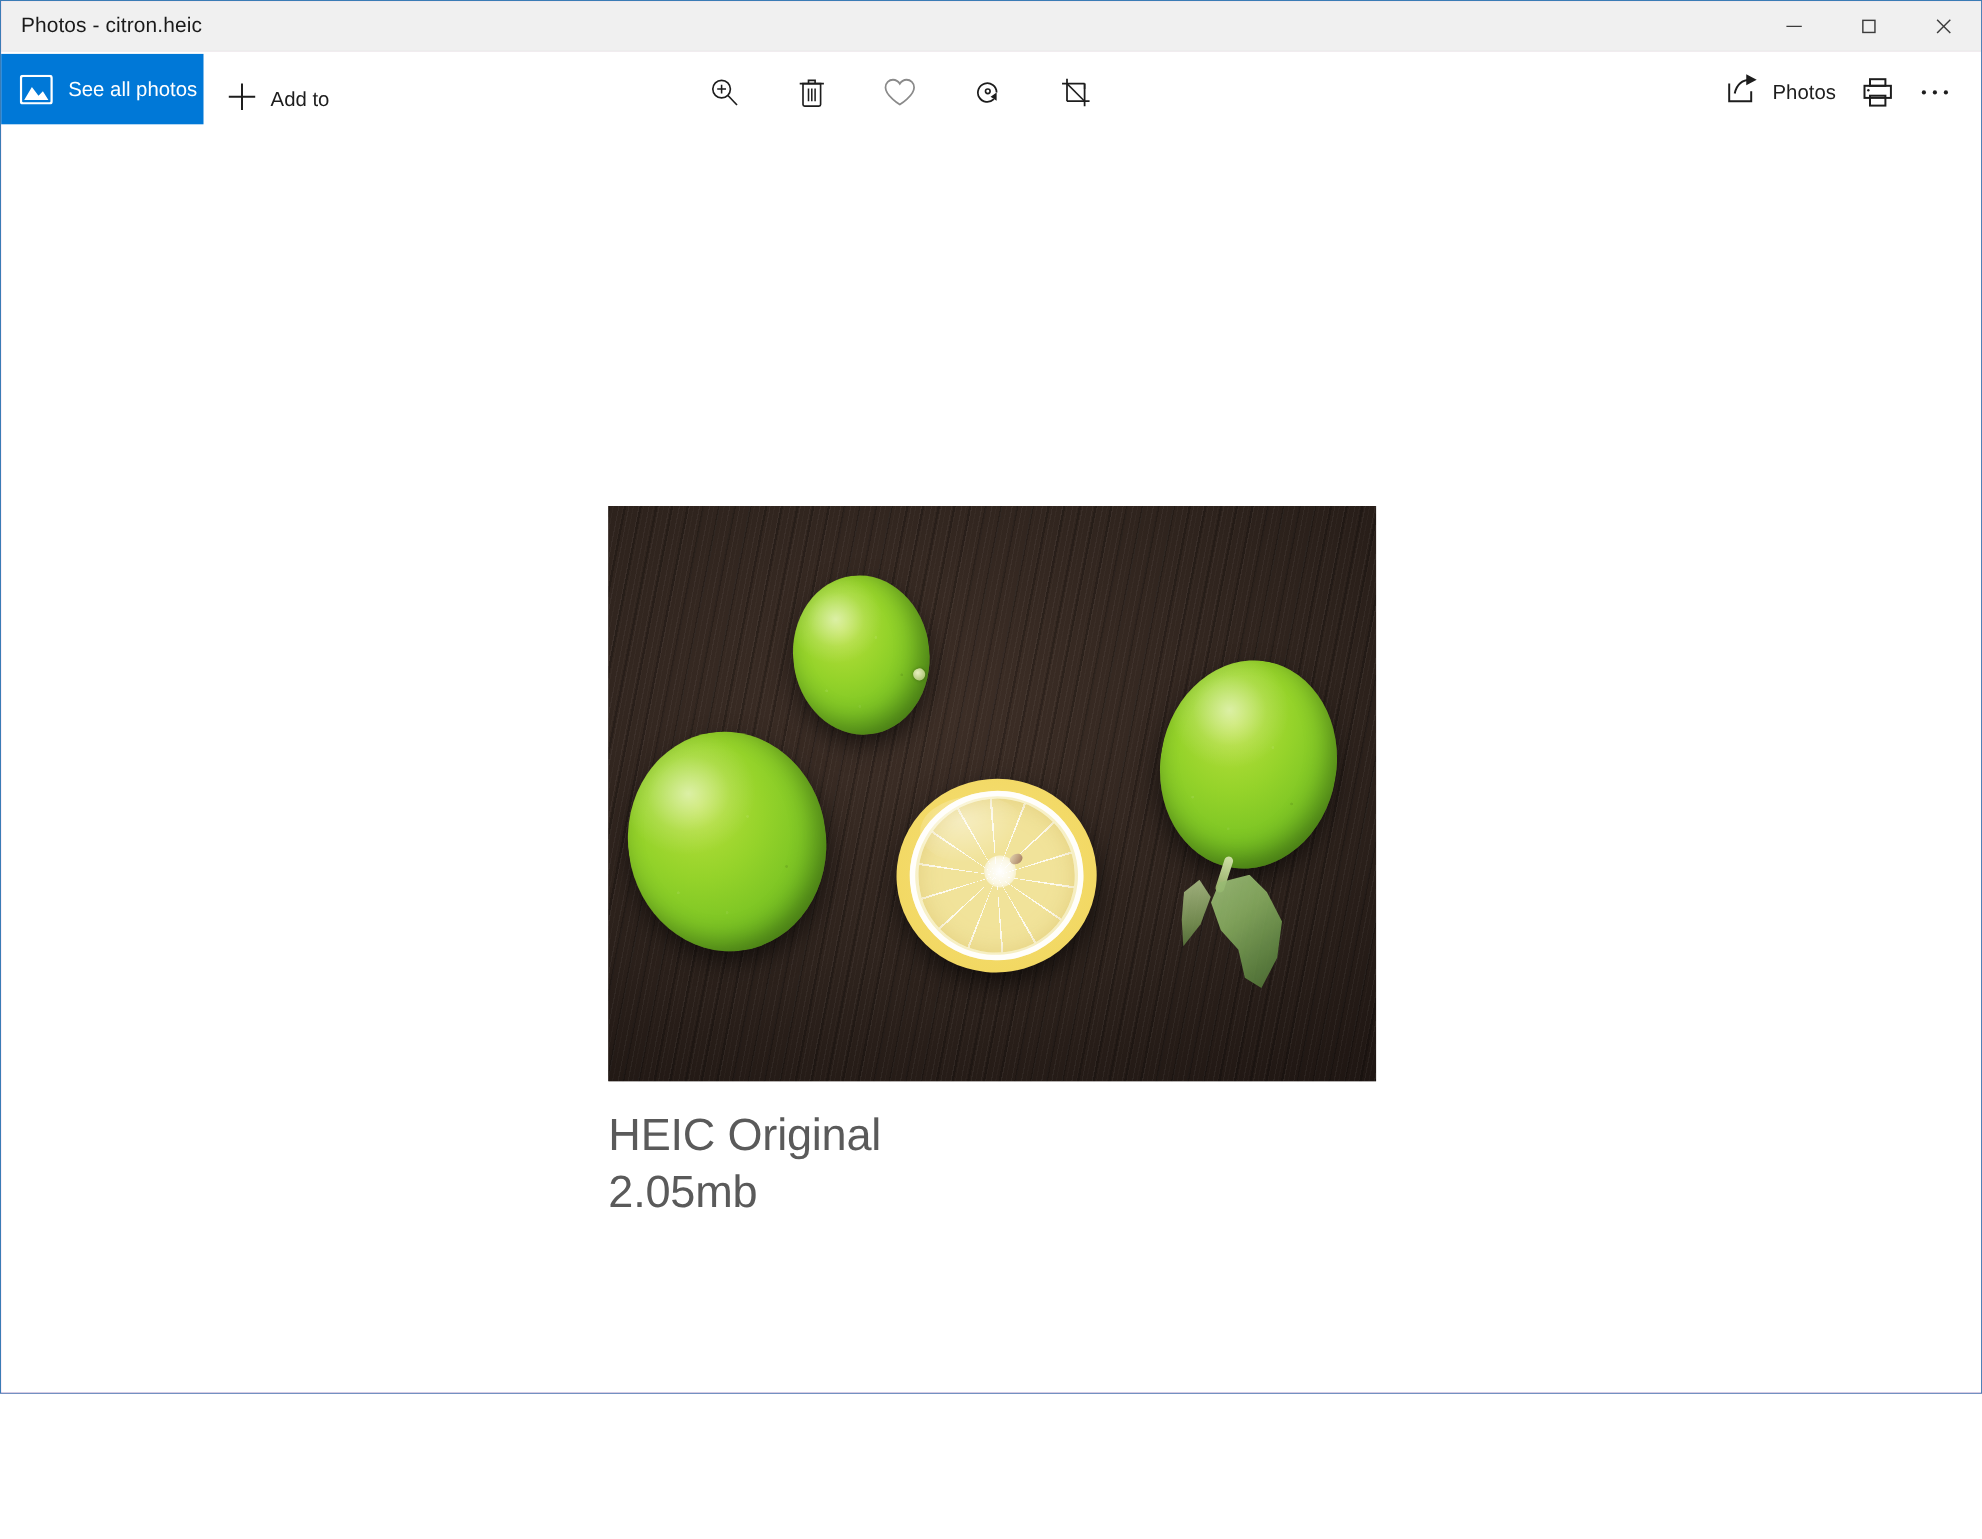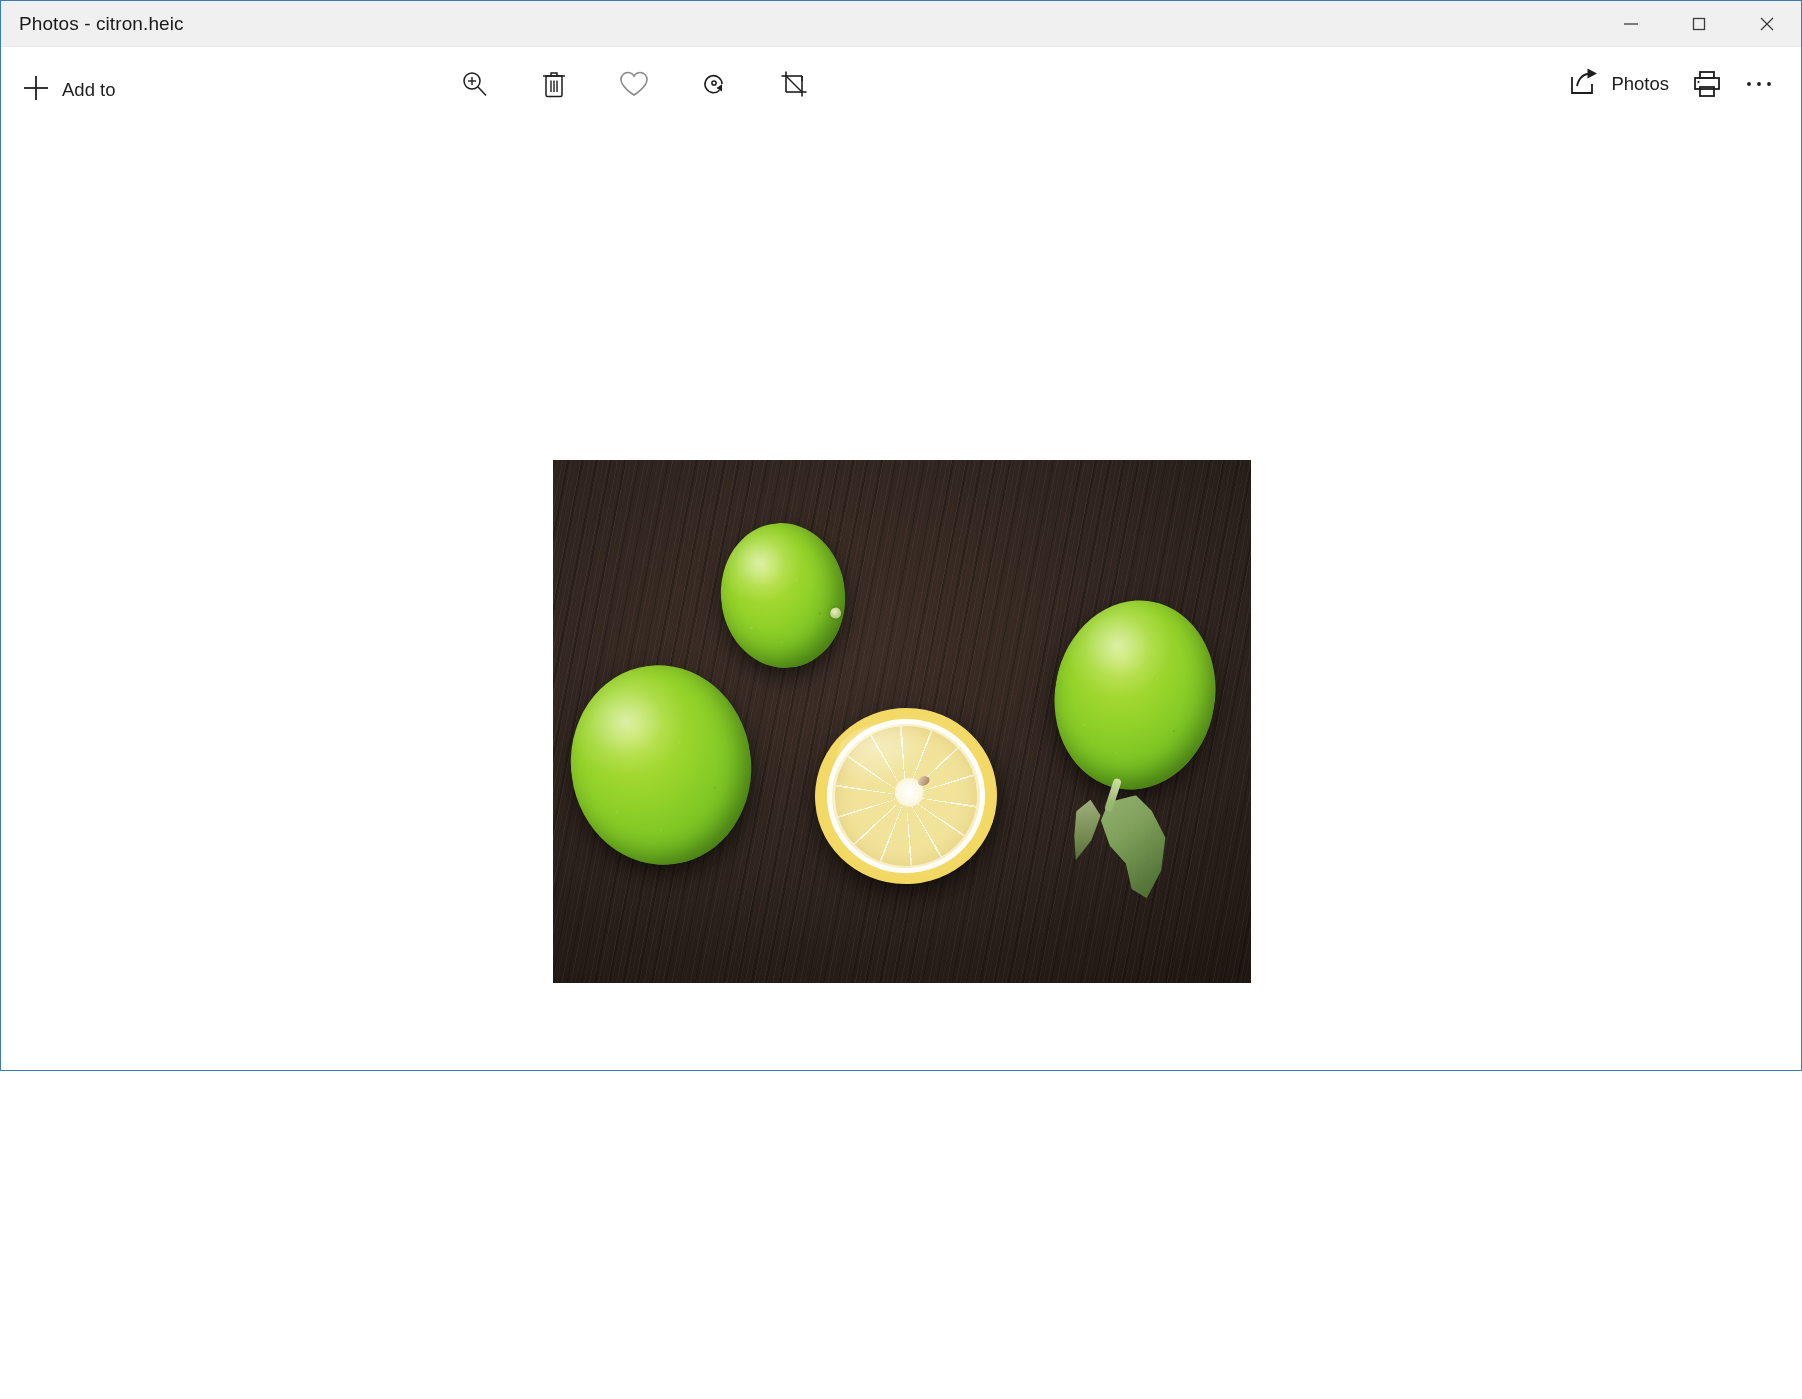--- a/index.html
+++ b/index.html
@@ -8,21 +8,21 @@
     width: 1802px;
     height: 1399px;
     overflow: hidden;
     background: #ffffff;
     font-family: "Liberation Sans", sans-serif;
   }
 
   .window {
     position: relative;
     width: 1802px;
-    height: 1071px;
+    height: 1267px;
     background: #f9a8d4;
     border: 1px solid #3a7cb5;
     overflow: hidden;
   }
 
   
   .titlebar {
     position: relative;
     height: 46px;
     background: #f0f0f0;
@@ -338,20 +338,29 @@
             <line x1="5" y1="5" x2="17" y2="17" stroke="#3c3c3c" stroke-width="1.3"></line>
             <line x1="17" y1="5" x2="5" y2="17" stroke="#3c3c3c" stroke-width="1.3"></line>
           </svg>
         </span>
       </div>
     </div>
   </div>
 
   <div class="commandbar">
 
+    <div class="see-all">
+      <span class="photos-icon">
+        <svg width="30" height="27" viewBox="0 0 30 27">
+          <rect x="1" y="1" width="28" height="25" rx="2" fill="none" stroke="#ffffff" stroke-width="2.2"></rect>
+          <path d="M4 23 L11 11 L17 19 L21 15 L26 23 Z" fill="#ffffff"></path>
+        </svg>
+      </span>
+      <span class="see-all-label">See all photos</span>
+    </div>
 
     <div class="addto">
       <span>
         <svg width="30" height="30" viewBox="0 0 30 30">
           <line x1="15" y1="3" x2="15" y2="27" stroke="#1d1d1d" stroke-width="1.8"></line>
           <line x1="3" y1="15" x2="27" y2="15" stroke="#1d1d1d" stroke-width="1.8"></line>
         </svg>
       </span>
       <span class="addto-label">Add to</span>
     </div>
@@ -478,20 +487,24 @@
 
         <div class="lemon">
           <div class="lemon-pith"></div>
           <div class="lemon-flesh"></div>
           <div class="lemon-core"></div>
           <div class="lemon-seed"></div>
           <div class="lemon-gloss"></div>
         </div>
       </div>
 
+      <div class="caption">
+        <div>HEIC Original</div>
+        <div>2.05mb</div>
+      </div>
     </div>
 
     <div class="expand-btn">
       <span>
         <svg width="40" height="40" viewBox="0 0 40 40">
           <line x1="9" y1="31" x2="31" y2="9" stroke="#1d1d1d" stroke-width="2"></line>
           <path d="M31 9 L31 19 M31 9 L21 9" fill="none" stroke="#1d1d1d" stroke-width="2"></path>
           <path d="M9 31 L9 21 M9 31 L19 31" fill="none" stroke="#1d1d1d" stroke-width="2"></path>
         </svg>
       </span>

